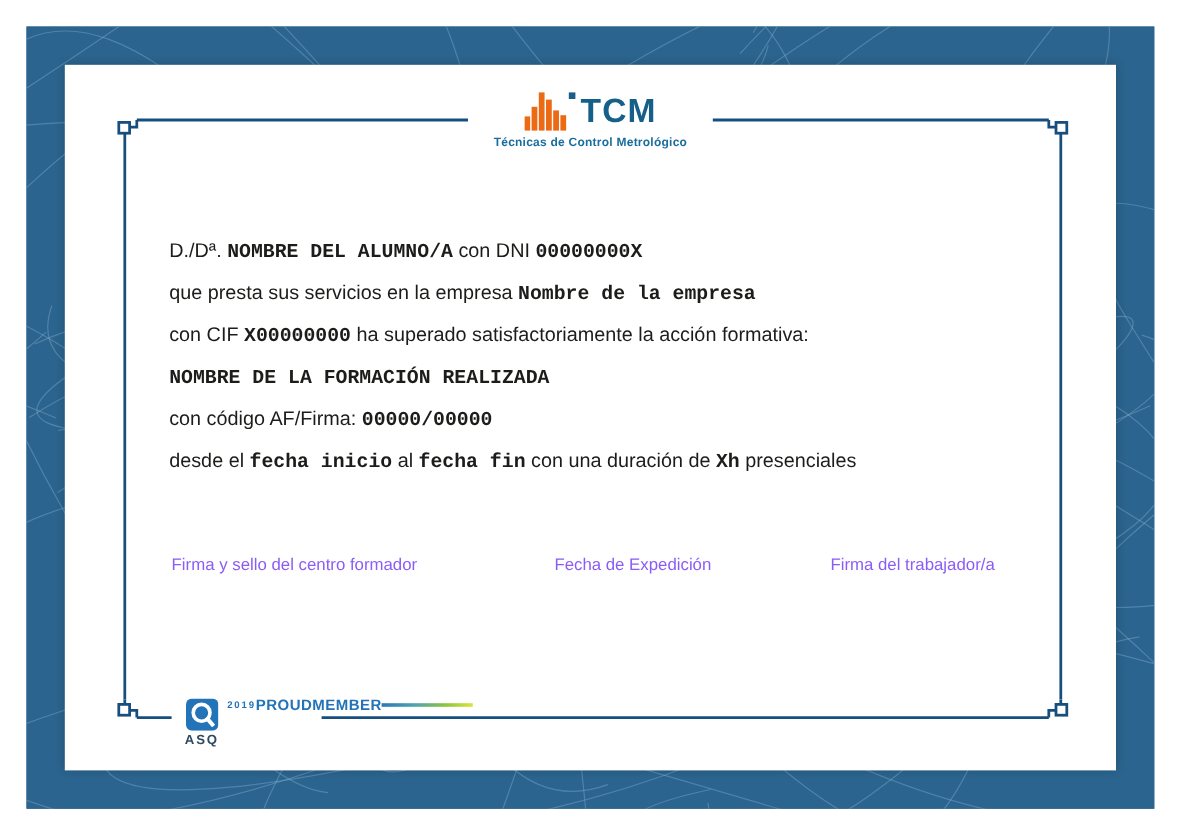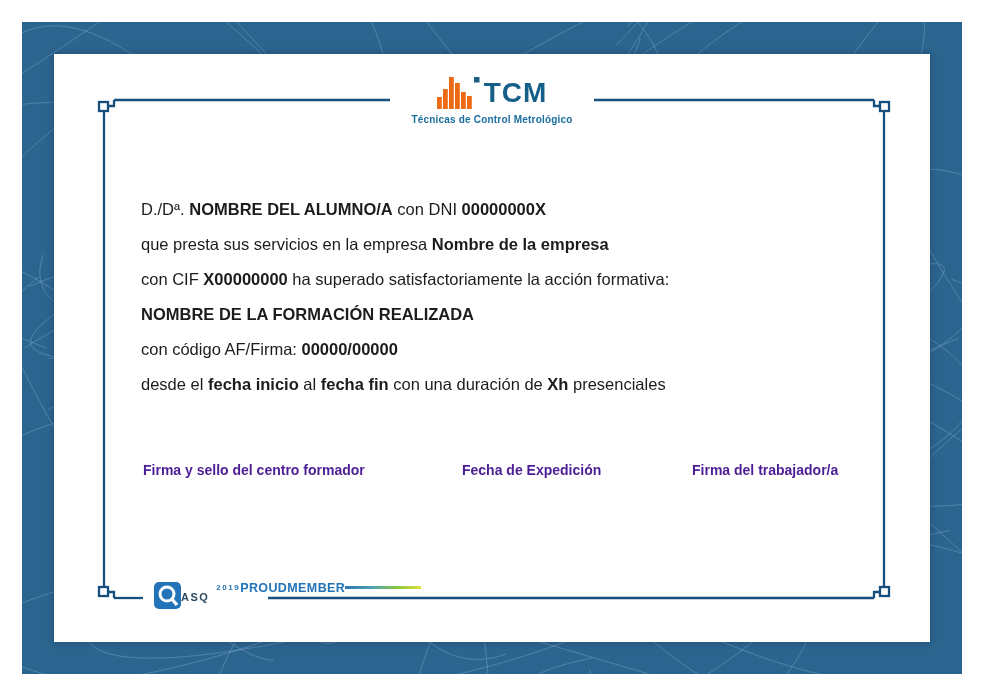--- a/index.html
+++ b/index.html
@@ -14,27 +14,27 @@
   .inner-border{position:absolute;left:0;top:0;}
   
   .logo{position:absolute;left:0;right:0;top:19px;display:flex;flex-direction:column;align-items:center;}
   .logo-row{display:flex;align-items:flex-end;gap:4px;height:37px;}
   .logo-bars{margin-bottom:1px;}
   .logo-word{font-size:28px;font-weight:bold;line-height:34px;color:#155f88;letter-spacing:1px;}
   .logo-tagline{margin-top:4px;font-size:10px;font-weight:bold;color:#1a6e9e;letter-spacing:.2px;}
   
   .bodytext{position:absolute;left:87px;top:138px;width:740px;color:#1c1c1a;}
   .bodytext .line{height:35px;line-height:35px;font-size:16.5px;white-space:nowrap;}
-  .bodytext b{font-weight:bold;}
-  
-  .sig{position:absolute;top:408px;font-size:14px;font-weight:bold;color:#4c1d95;white-space:nowrap;}
+  .bodytext b{font-weight:bold;font-family:Liberation Mono, monospace;}
+  
+  .sig{position:absolute;top:408px;font-size:14px;font-weight:normal;color:#8b5cf6;white-space:nowrap;}
   .sig1{left:89px;} .sig2{left:408px;text-align:center;} .sig3{left:638px;}
   
   .asq{position:absolute;left:100px;top:528px;display:flex;gap:7px;}
-  .asq-left{display:flex;flex-direction:row;align-items:center;}
+  .asq-left{display:flex;flex-direction:column;align-items:center;}
   .asq-org{margin-top:2px;font-size:11px;font-weight:bold;color:#2d4a63;letter-spacing:1.5px;}
   .asq-right{display:flex;flex-direction:row;padding-top:1px;}
   .asq-year{font-size:8px;font-weight:bold;color:#2273b8;letter-spacing:1.5px;}
   .asq-word{font-size:12.5px;font-weight:bold;color:#2273b8;line-height:11.5px;letter-spacing:.4px;}
   .asq-grad{margin-top:3px;width:76px;height:2.5px;
             background:linear-gradient(90deg,#2878b8 0%,#4aa3b0 35%,#8cc63e 70%,#dfe23c 100%);}
 </style>
 </head>
 <body>
 

